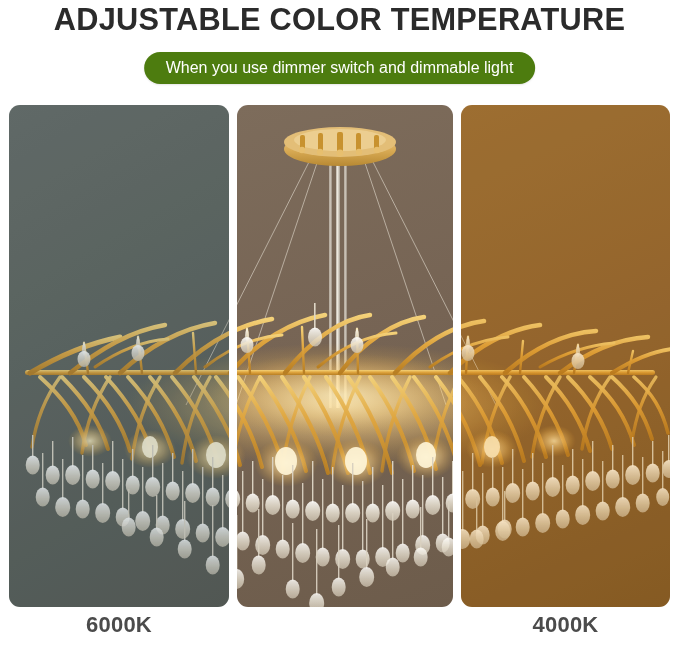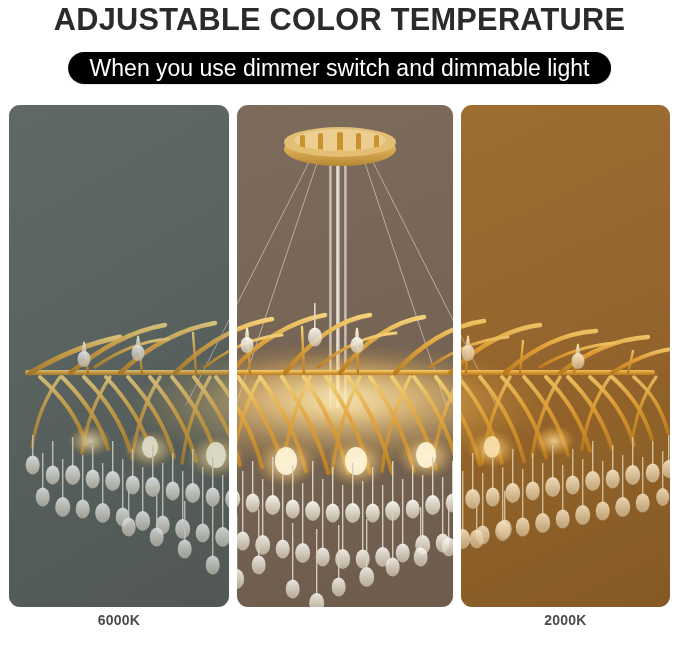--- a/index.html
+++ b/index.html
@@ -26,23 +26,23 @@
     white-space:nowrap;
     transform:scaleX(0.99);
   }
   #subtitle-pill{
     position:absolute;left:50%;top:52px;
     transform:translateX(-50%);
     height:32px;
     padding:0 22px;
     display:flex;align-items:center;justify-content:center;
     border-radius:18px;
-    background:#000000;
+    background:#4d7c0f;
     color:#ffffff;
-    font-size:23px;
+    font-size:16px;
     font-weight:400;
     white-space:nowrap;
     box-shadow:0 1px 2px rgba(0,0,0,0.10);
   }
 
   
   #panels-strip{
     position:absolute;left:0;top:105px;width:679px;height:502px;
   }
   .panel{
@@ -85,21 +85,21 @@
   #screen-cool{background:rgba(120,150,165,0.10);}
   #screen-warm{background:rgba(200,110,20,0.14);}
 
   
   #labels-row{
     position:absolute;left:0;top:612px;width:679px;height:36px;
   }
   .temp-label{
     position:absolute;top:0;
     text-align:center;
-    font-size:14px;
+    font-size:22px;
     font-weight:bold;
     color:#4b4b4b;
     letter-spacing:0.2px;
   }
   #label-cool{ left:9px;  width:220px; }
   #label-neutral{ left:237px; width:216px; }
   #label-warm{ left:461px; width:209px; }
 </style>
 </head>
 <body>
@@ -1211,14 +1211,14 @@
           </svg>
       </div>
     </div>
     <div class="tint" id="tint-warm"></div>
     <div class="tint-screen" id="screen-warm"></div>
   </div>
 </div>
 
 <div id="labels-row">
   <div class="temp-label" id="label-cool">6000K</div>
-  <div class="temp-label" id="label-warm">2000K</div>
+  <div class="temp-label" id="label-warm">4000K</div>
 </div>
 
 </body></html>

